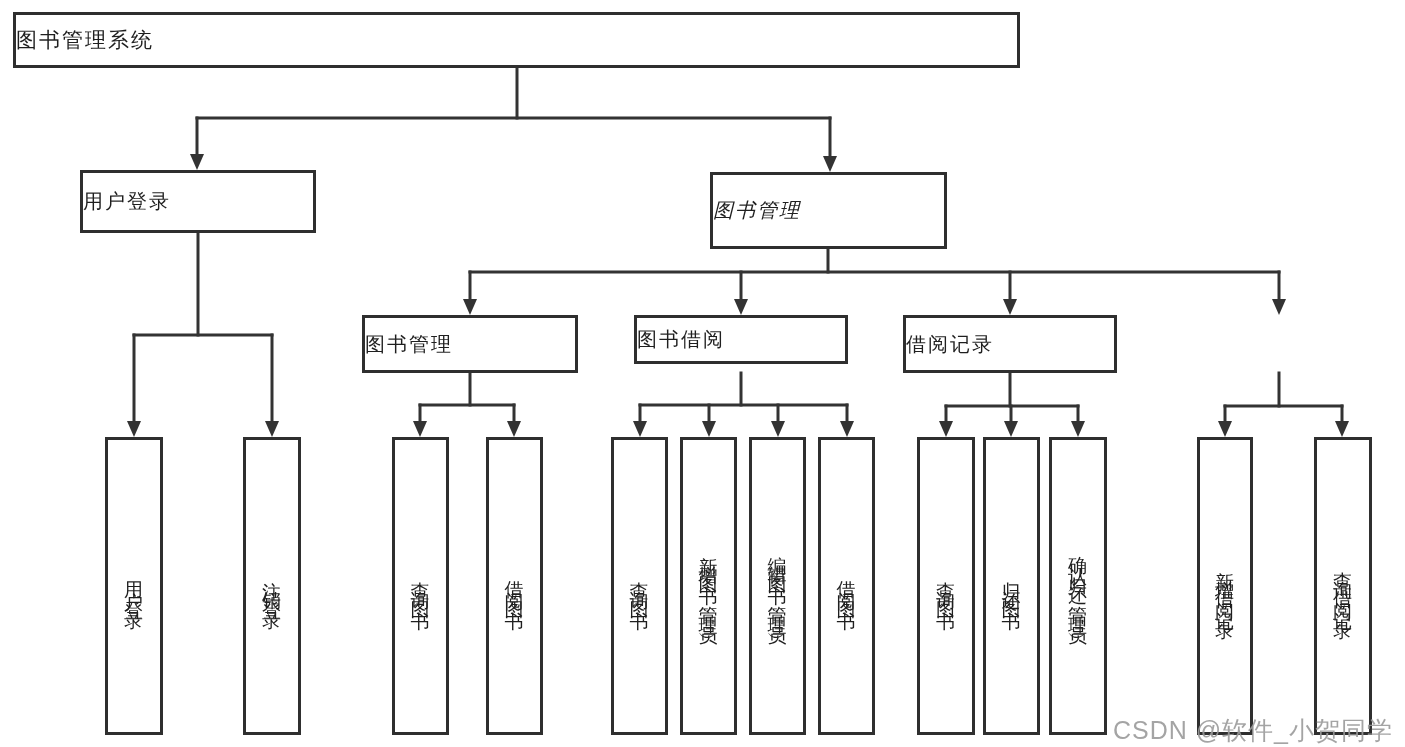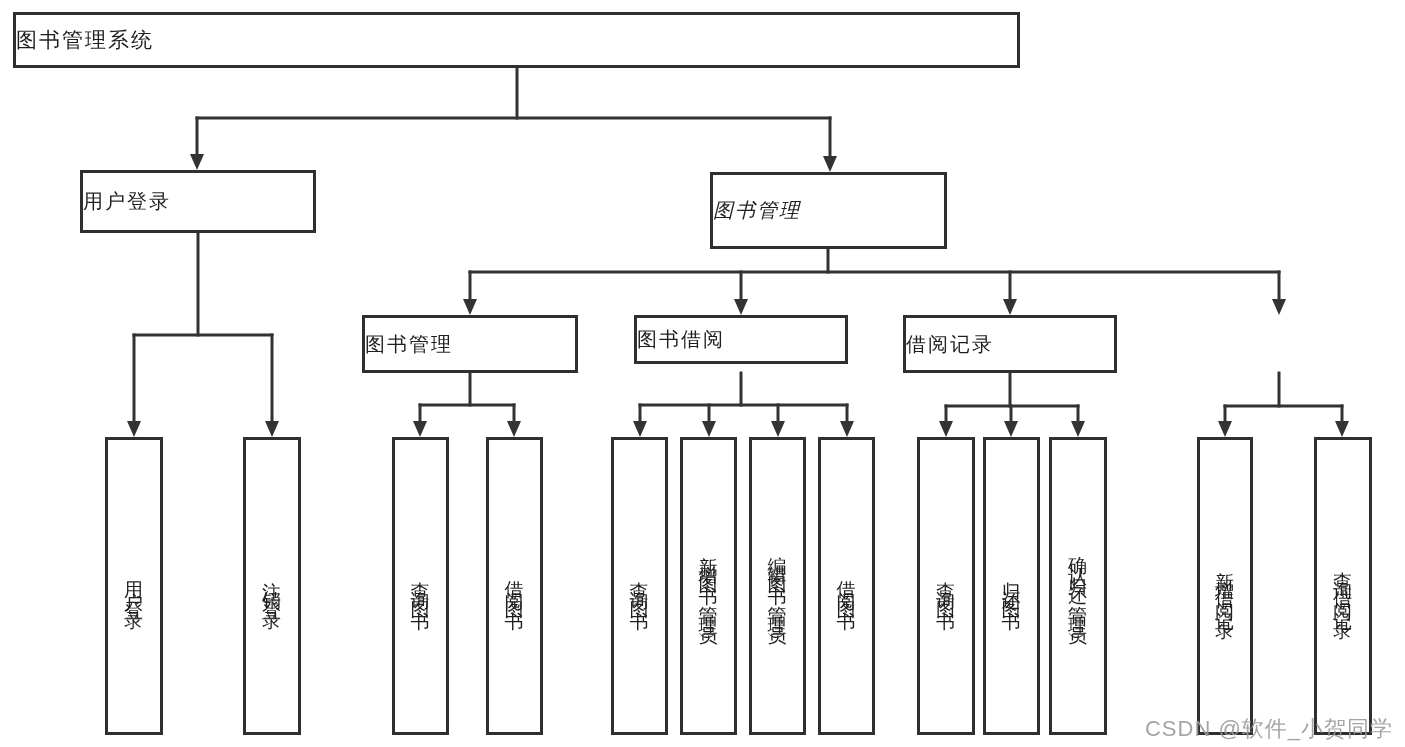--- a/index.html
+++ b/index.html
@@ -62,21 +62,21 @@
     text-orientation:mixed;
     font-size:19px;
     letter-spacing:10px;
     line-height:1;
     color:var(--text);
   }
   .watermark{
     position:absolute;
     right:12px;
     top:714px;
-    font-size:22px;
+    font-size:25px;
     color:var(--watermark);
     letter-spacing:1px;
     white-space:nowrap;
     opacity:.9;
   }
 </style>
 </head>
 <body>
 
 <div class="canvas">

